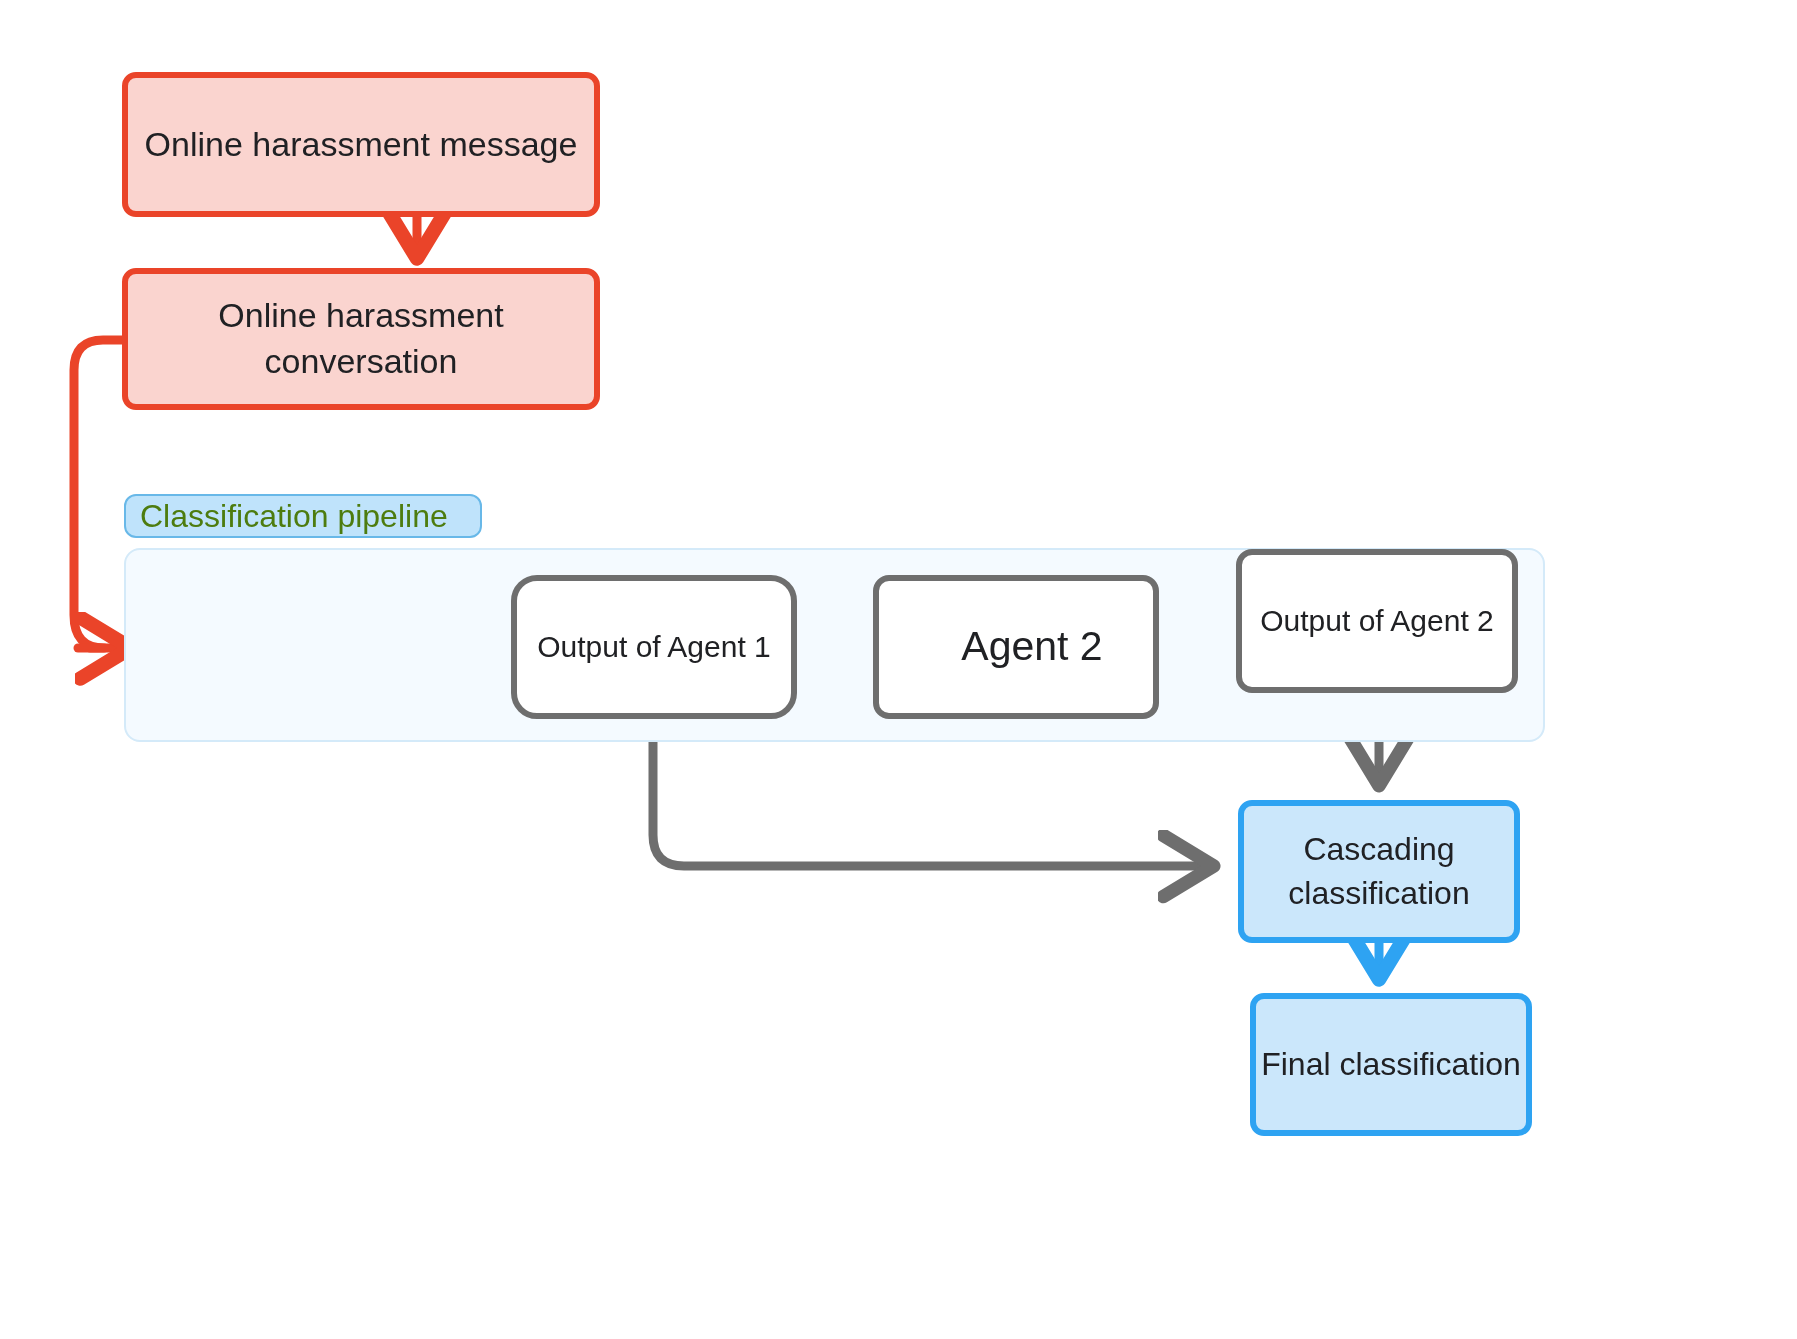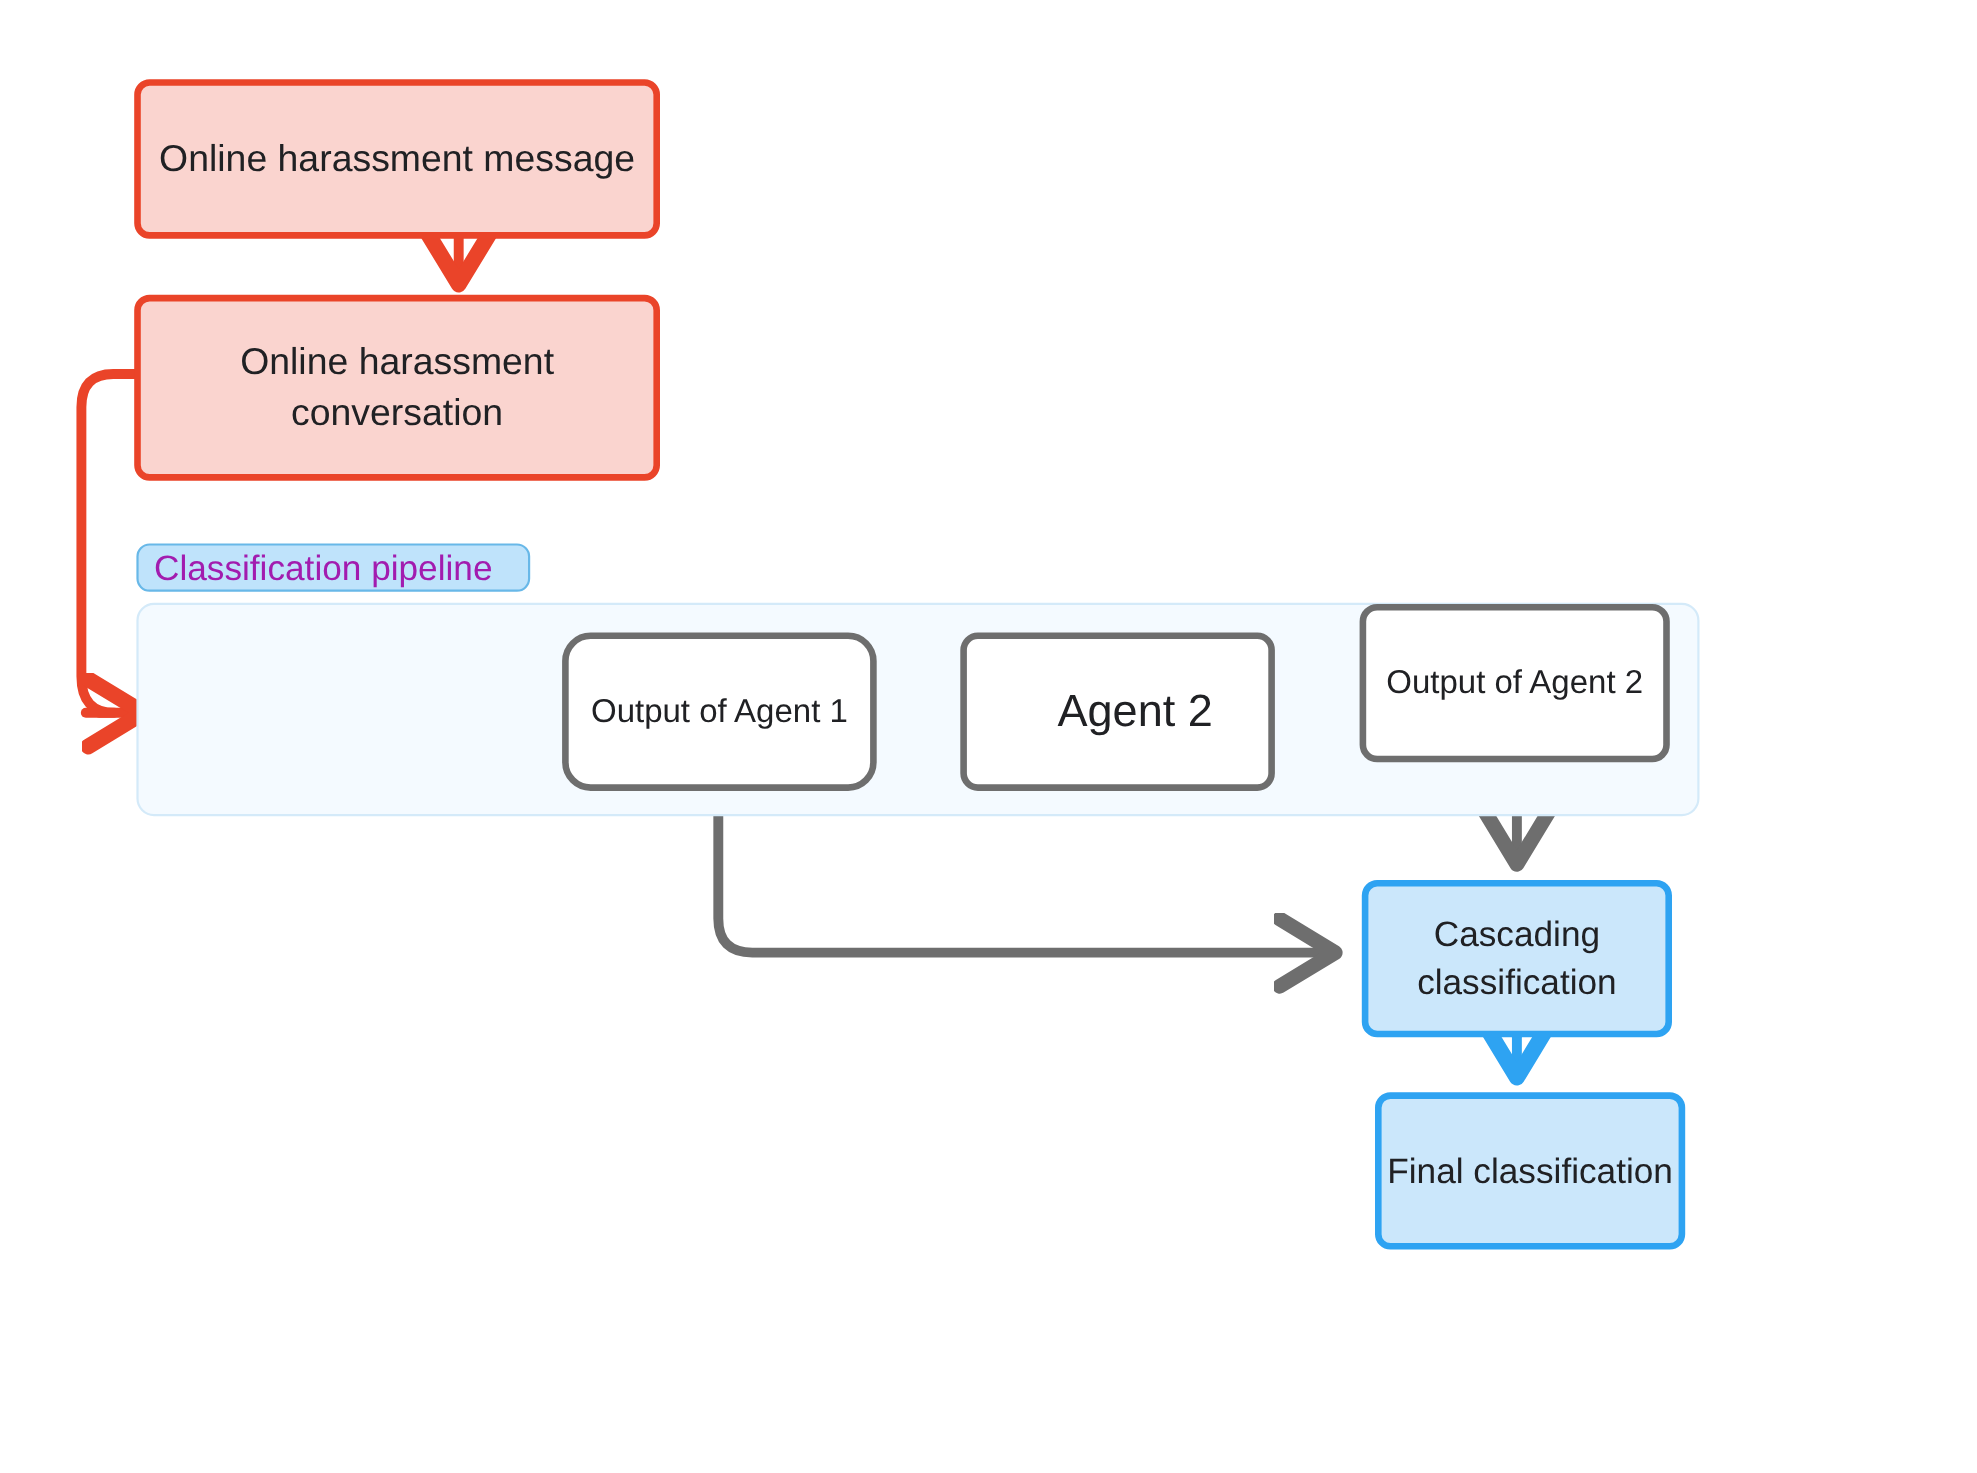--- a/index.html
+++ b/index.html
@@ -63,21 +63,21 @@
   #pipeline-label {
     position: absolute;
     box-sizing: border-box;
     background: #bfe3fb;
     border: 2px solid #68b8e8;
     border-radius: 12px;
     display: flex;
     align-items: center;
     justify-content: flex-start;
     padding: 0 14px;
-    color: #a21caf;
+    color: #4d7c0f;
     font-size: 32px;
     white-space: nowrap;
   }
 
   
   #edges {
     position: absolute;
     left: 0;
     top: 0;
     width: 1797px;
@@ -139,21 +139,21 @@
 
     <g>
       <path d="M1379,943 L1379,967" stroke="#2ea3f2" stroke-width="9" fill="none" stroke-linecap="round" marker-end="url(#arrow-blue)"></path>
     </g>
   </svg>
 
   <div class="node node-source fs-34" style="left:122px; top:72px; width:478px; height:145px;">
     <span>Online harassment message</span>
   </div>
 
-  <div class="node node-source fs-34" style="left:122px; top:268px; width:478px; height:169px;">
+  <div class="node node-source fs-34" style="left:122px; top:268px; width:478px; height:142px;">
     <span>Online harassment conversation</span>
   </div>
 
   <div id="pipeline-label" style="left:124px; top:494px; width:358px; height:44px;">
     <span>Classification pipeline</span>
   </div>
 
   <div id="pipeline-container" style="left:124px; top:548px; width:1421px; height:194px;"></div>
 
 

